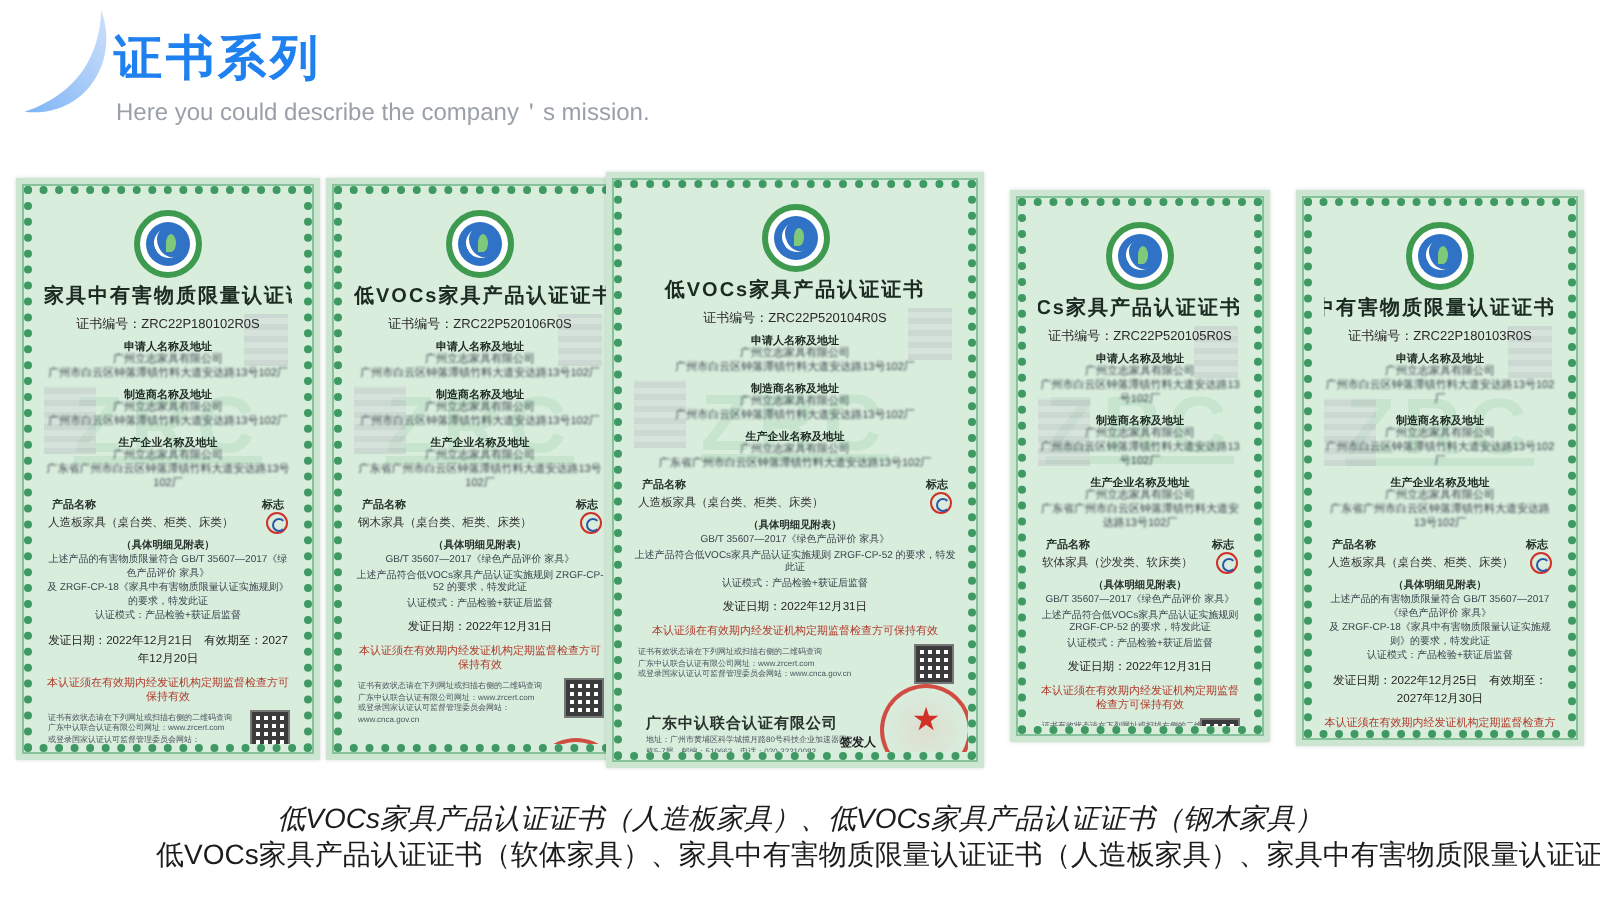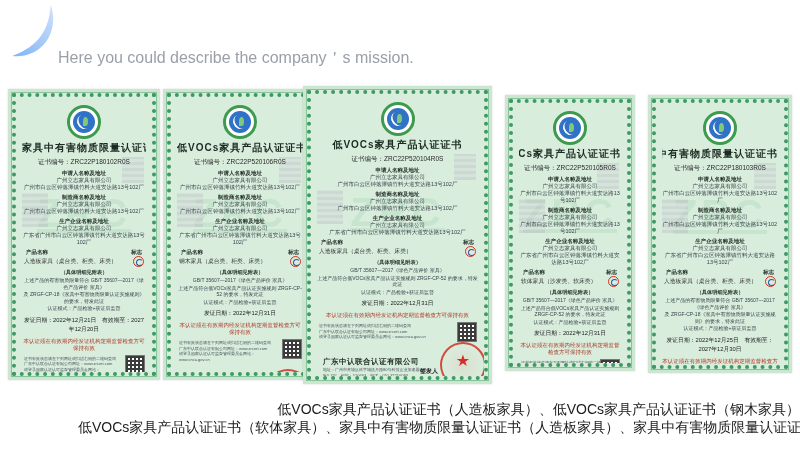--- a/index.html
+++ b/index.html
@@ -5,21 +5,21 @@
   html,body{margin:0;padding:0;}
   body{
     width:800px;height:449px;position:relative;overflow:hidden;
     background:#ffffff;font-family:"Liberation Sans", sans-serif;
   }
   
   .hdr{position:absolute;left:0;top:0;width:800px;height:80px;}
   .crescent{position:absolute;left:8px;top:3px;width:48px;height:56px;}
   .page-title{position:absolute;left:57px;top:13px;font-size:24px;font-weight:bold;
     color:#1f80f0;letter-spacing:2px;}
-  .page-sub{position:absolute;left:58px;top:48px;font-size:16px;color:#9aa0a8;}
+  .page-sub{position:absolute;left:58px;top:48px;font-size:12px;color:#9aa0a8;}
   
   .strip{position:absolute;left:0;top:0;width:800px;height:449px;}
   .cert{position:absolute;background:#cde6d2;padding:4px;box-sizing:border-box;
     box-shadow:0 0 2px rgba(0,0,0,.15);}
   .c0{left:8px;  top:89px; width:152px;height:291px;}
   .c1{left:163px;top:89px; width:154px;height:291px;}
   .c2{left:303px;top:86px; width:189px;height:298px;z-index:2;}
   .c3{left:505px;top:95px; width:130px;height:276px;}
   .c4{left:648px;top:95px; width:144px;height:278px;}
   .cert-inner{position:relative;height:100%;box-sizing:border-box;overflow:hidden;
@@ -76,38 +76,39 @@
   .issuer-addr{font-size:4px;color:#4a555c;line-height:5.5px;width:70%;}
   .signer{position:absolute;right:40px;bottom:2px;font-size:6px;color:#222;font-weight:bold;}
   .stamp{position:absolute;right:-8px;bottom:-10px;width:46px;height:46px;border-radius:50%;
     border:2px solid rgba(208,48,38,.85);box-sizing:border-box;
     background:radial-gradient(circle at 50% 50%, rgba(255,120,110,.12), rgba(255,0,0,0) 70%);}
   .stamp .star{position:absolute;left:0;right:0;top:9px;text-align:center;
     font-size:16px;color:#d03026;line-height:16px;}
   .stamp .stamp-txt{position:absolute;left:0;right:0;bottom:5px;text-align:center;
     font-size:4px;color:#d03026;}
   
-  .cap1{position:absolute;left:0;top:401px;width:800px;text-align:right;
-    font-size:14px;color:#1c1c1c;}
+  .cap1{position:absolute;left:0;top:401px;width:800px;text-align:center;
+    font-size:14px;color:#1c1c1c;font-style:italic;}
   .cap2{position:absolute;left:78px;top:419px;white-space:nowrap;
     font-size:14px;color:#1c1c1c;}
 </style>
 </head>
 <body>
 
 <div class="hdr">
   <svg class="crescent" viewBox="0 0 46 54" xmlns="http://www.w3.org/2000/svg">
     <defs>
       <linearGradient id="mg" x1="0" y1="1" x2="1" y2="0">
         <stop offset="0" stop-color="#7db4f5"></stop>
         <stop offset="1" stop-color="#cfe0fb"></stop>
       </linearGradient>
     </defs>
     <path d="M41 2 C40 24 30 42 4 51 C22 53 37 43 42 26 C44.5 18 43.5 9 41 2 Z" fill="url(#mg)"></path>
   </svg>
+  <div class="page-title">证书系列</div>
   <div class="page-sub">Here you could describe the company＇s mission.</div>
 </div>
 
 <div class="strip">
   <div class="cert c0 clip-right">
     <div class="cert-inner">
       <div class="watermark">ZRC</div>
       <div class="mosaic m1"></div>
       <div class="mosaic m2"></div>
       <div class="content">

